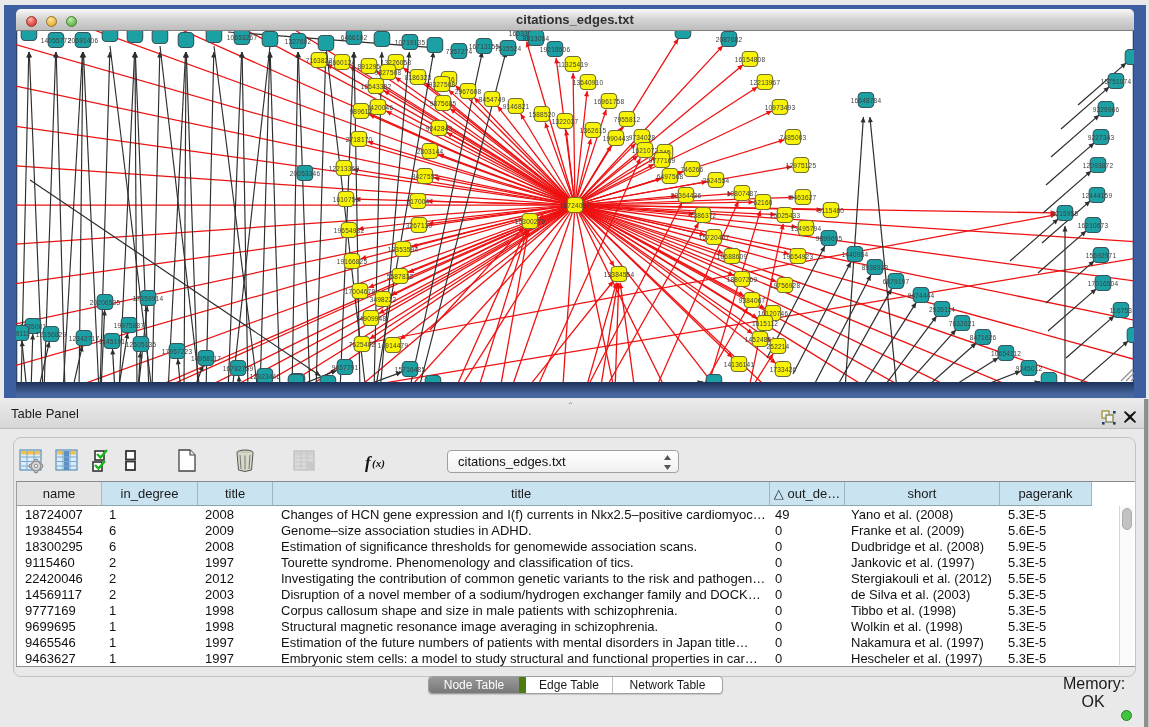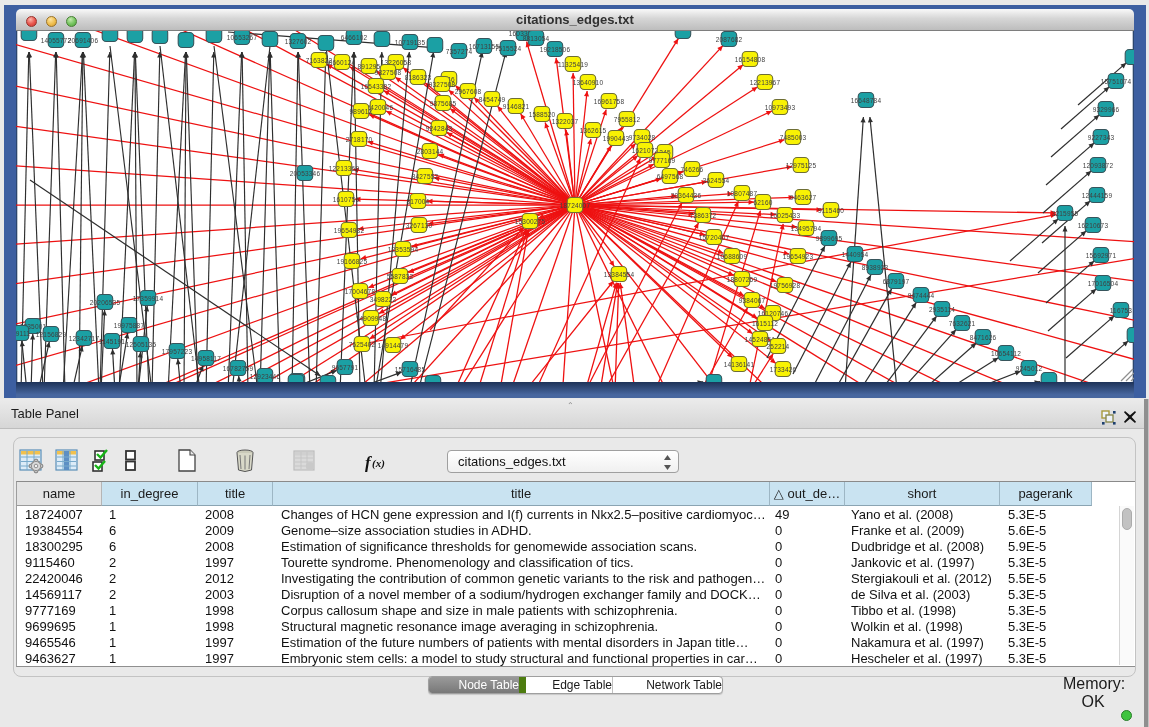--- a/index.html
+++ b/index.html
@@ -34,21 +34,21 @@
 .trow span { position:absolute; top:0; line-height:16px; white-space:nowrap; }
 
 #vsb { left:1119px; top:506px; width:15px; height:159px; background:#fafafa;
   border-left:1px solid #d5d5d5; }
 #vsb .thumb { position:absolute; left:2px; top:2px; width:10px; height:22px;
   background:#c2c2c2; border-radius:6px; border:1px solid #ababab; }
 
 #tabs { left:428px; top:676px; width:295px; height:18px; background:#fff;
   border:1px solid #9f9f9f; border-radius:4px; font-size:12px; color:#1a1a1a;
   box-shadow:0 1px 1px rgba(0,0,0,.15); }
-#tabs .seg { position:absolute; top:0; height:16px; line-height:16px; text-align:right; }
+#tabs .seg { position:absolute; top:0; height:16px; line-height:16px; text-align:center; }
 #tabs .sel { background:linear-gradient(#9a9a9a,#787878); color:#fff;
   border-radius:3px 0 0 3px; }
 
 #rstrip { left:1144px; top:399px; width:4px; height:328px; background:#8f8f8f; }
 #rstrip2 { left:1148px; top:399px; width:1px; height:328px; background:#c4c4c4; }
 #mem { right:26px; top:675px; font-size:16px; color:#1a1a1a;text-align:center; }
 #memdot { left:1121px; top:710px; width:11px; height:11px; border-radius:50%;
   background:#3ec43e; border:1px solid #2a7d2a; }
 .grip { left:567px; top:401px; width:14px; height:6px; font-size:8px; color:#888; }
 </style></head>

